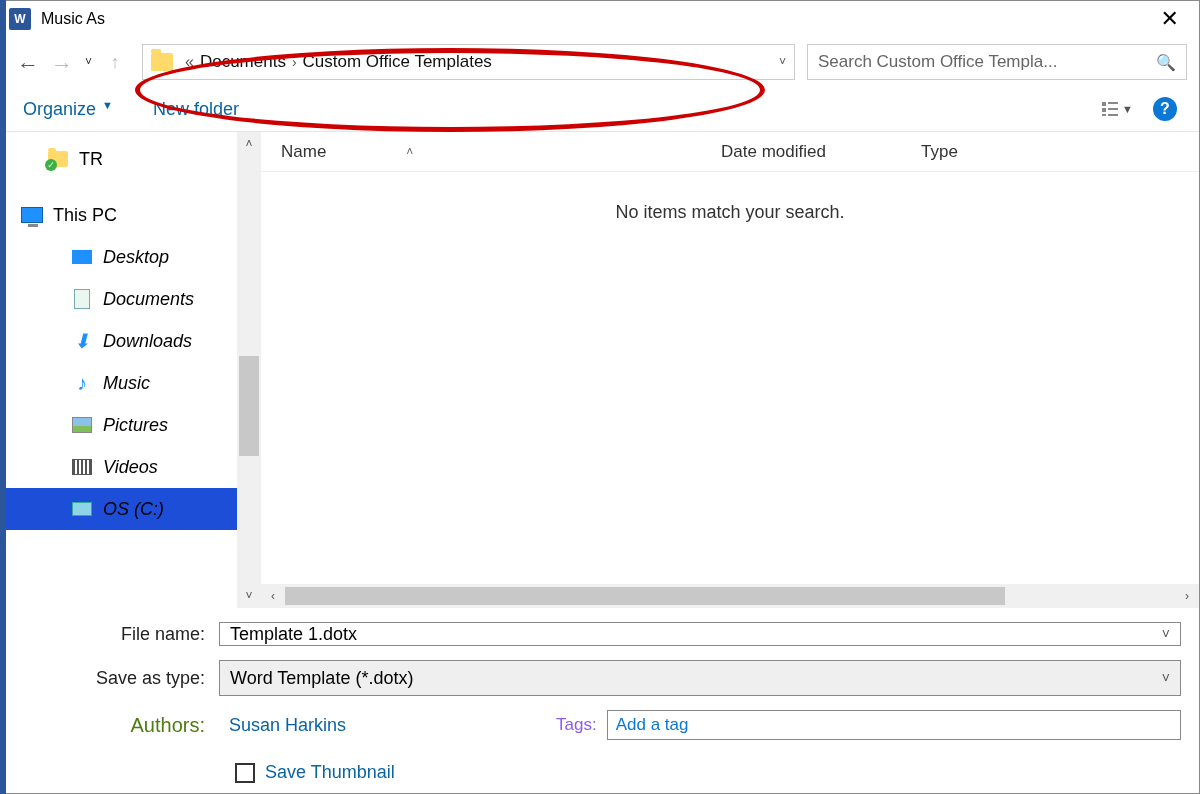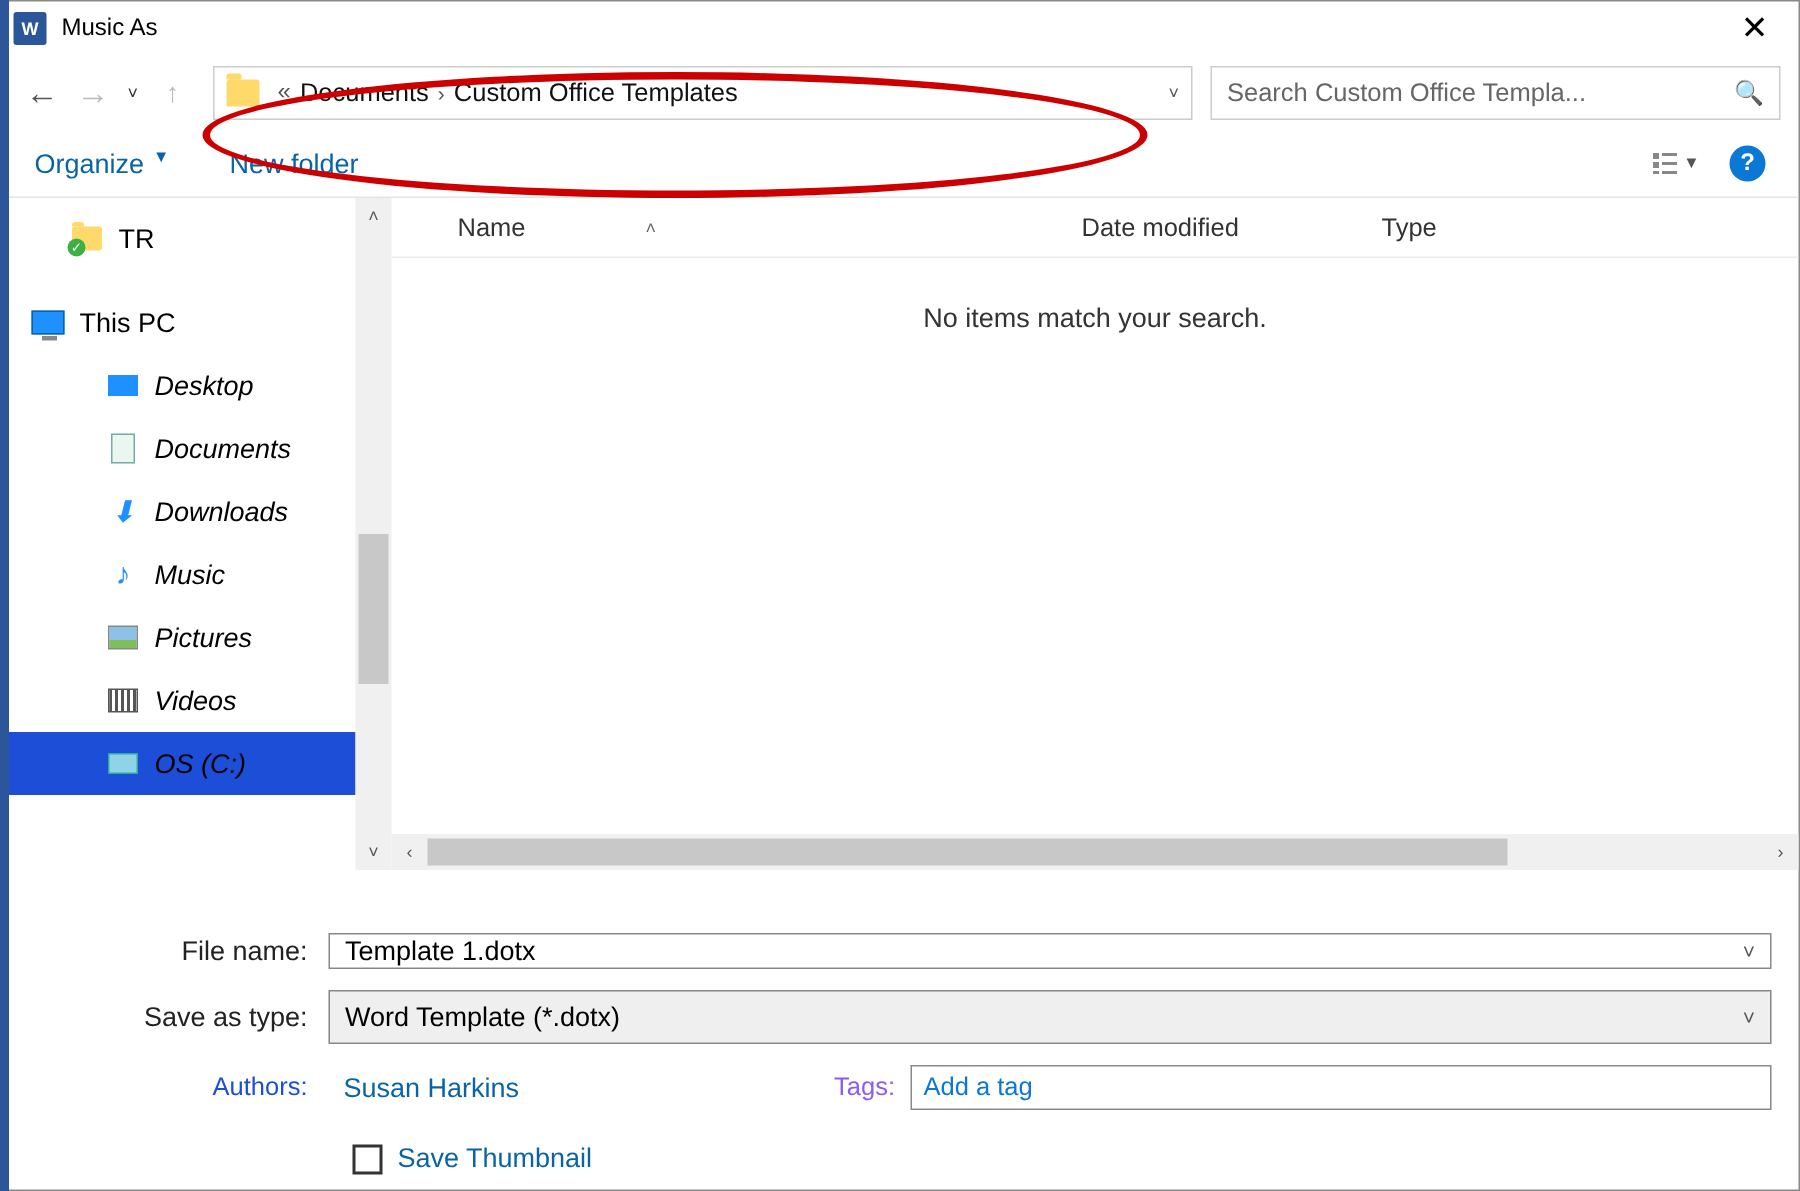--- a/index.html
+++ b/index.html
@@ -60,39 +60,39 @@
   .ic-pic{width:20px;height:16px;border:1px solid #888;background:linear-gradient(#8ec1e8 60%, #7fbf5a 60%);}
   .ic-vid{width:20px;height:16px;border:1px solid #555;background:repeating-linear-gradient(90deg,#555 0 2px,#fff 2px 4px);}
   .ic-drive{width:20px;height:14px;background:#8fd3e8;border:1px solid #3a9;}
   .vscroll { width:24px; background:#f0f0f0; display:flex; flex-direction:column; }
   .vs-up, .vs-dn { height:24px; display:flex; align-items:center; justify-content:center; font-size:12px; color:#555; cursor:pointer;}
   .vs-track { flex:1; position:relative; }
   .vs-thumb { position:absolute; left:2px; right:2px; top:200px; height:100px; background:#c8c8c8; }
   
   .content { flex:1; display:flex; flex-direction:column; }
   .col-headers { height:40px; display:flex; align-items:center; border-bottom:1px solid #eee; }
-  .col-name { width: 460px; padding-left: 44px; font-size: 17px; color:#333; display:flex; align-items:center; gap:80px;}
+  .col-name { width: 460px; padding-left: 20px; font-size: 17px; color:#333; display:flex; align-items:center; gap:80px;}
   .col-sort { font-size:12px; color:#666; }
   .col-date { width: 200px; font-size:17px; color:#333; }
   .col-type { font-size:17px; color:#333; }
   .empty-msg { text-align:center; color:#333; font-size:18px; margin-top:30px; }
   .content-body { flex:1; }
   .hscroll { height:24px; background:#f0f0f0; display:flex; align-items:center; }
   .hs-l, .hs-r { width:24px; text-align:center; font-size:12px; color:#555; cursor:pointer;}
   .hs-track { flex:1; height:100%; position:relative; }
   .hs-thumb { position:absolute; top:3px; bottom:3px; left:0; width:720px; background:#c8c8c8; }
   
-  .bottom { padding: 14px 18px 10px 18px; display:flex; flex-direction:column; gap:14px;margin-top:28px; }
+  .bottom { padding: 14px 18px 10px 18px; display:flex; flex-direction:column; gap:14px; }
   .row { display:flex; align-items:center; }
   .lbl { width: 200px; text-align:right; padding-right: 14px; font-size:18px; color:#222; }
   .filename-box { flex:1; border:1px solid #888; height:24px; padding: 0 10px; font-size:18px; display:flex; align-items:center; justify-content:space-between; background:#fff;}
   .type-box { flex:1; border:1px solid #888; height:36px; padding: 0 10px; font-size:18px; display:flex; align-items:center; justify-content:space-between; background:#efefef;}
   .dd-chev { font-size:14px; color:#555; }
   .meta-row { display:flex; align-items:center; gap: 10px; }
-  .meta-lbl { width:200px; text-align:right; padding-right:14px; font-size:17px; color:#1d4ed8;}
+  .meta-lbl { width:200px; text-align:right; padding-right:14px; font-size:20px; color:#4d7c0f;}
   .author-val { color:#0a64a4; font-size:18px; }
   .tags-lbl { margin-left: 200px; font-size:17px; color:#8b5cf6; }
   .tags-box { border:1px solid #888; height:30px; flex:1; padding:0 8px; display:flex; align-items:center; color:#0a78d4; font-size:17px; }
   .thumb-row { display:flex; align-items:center; padding-left: 216px; gap:10px; margin-top: 8px;}
   .checkbox { width:20px; height:20px; border:2px solid #333; }
   .thumb-label { color:#0a64a4; font-size:18px; }
   .left-edge { position:absolute; left:0; top:0; width:6px; height:100%; background:#2b579a; }
 </style>
 </head>
 <body>

